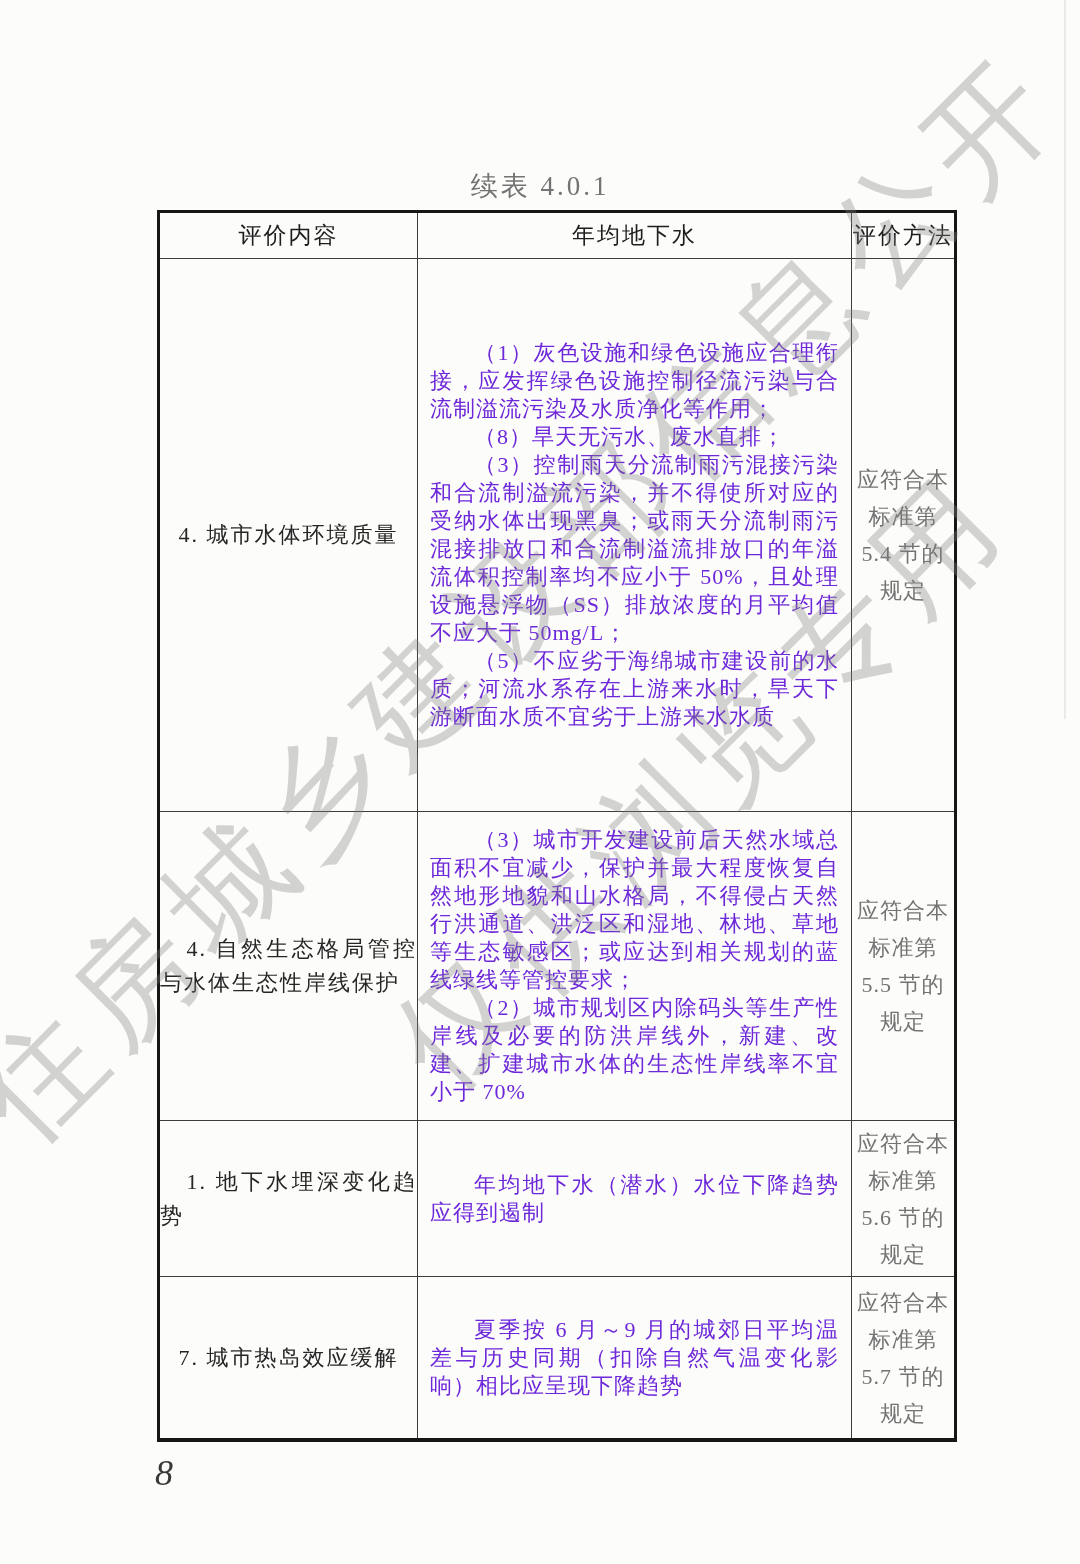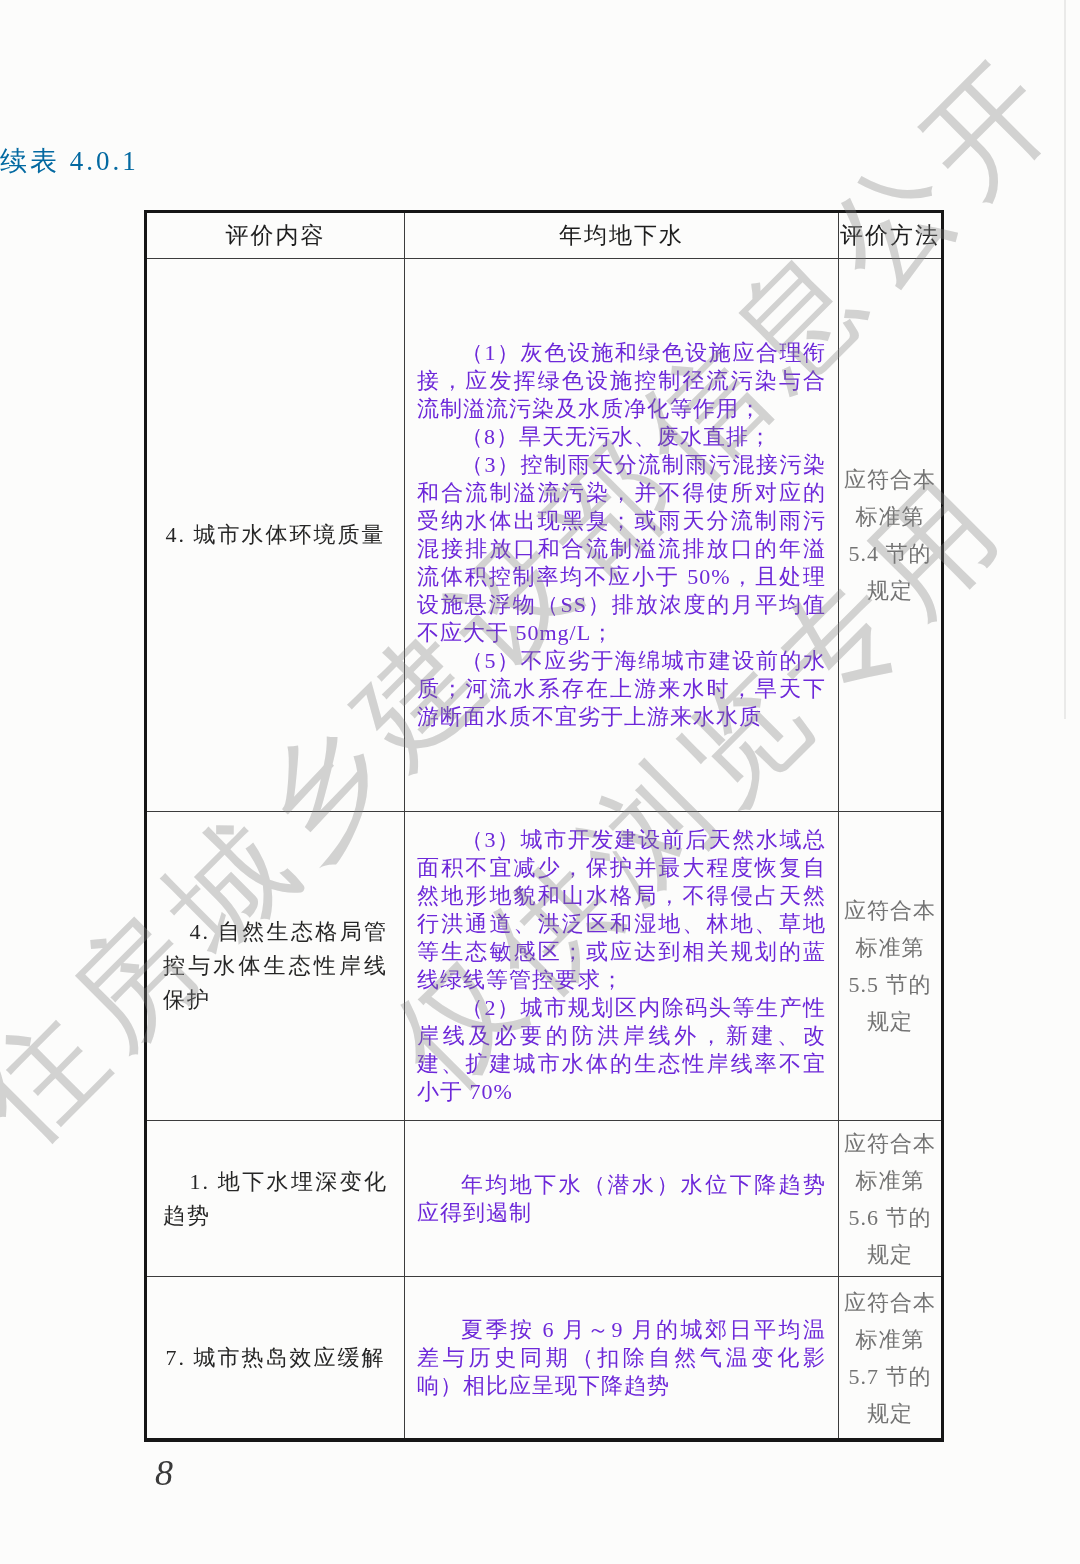--- a/index.html
+++ b/index.html
@@ -12,46 +12,46 @@
     font-family:"Liberation Serif","DejaVu Serif",serif;
     color:#262626;
   }
   
   .page::after {
     content:""; position:absolute; top:0; right:14px; width:2px; height:46%;
     background:rgba(0,0,0,0.07); pointer-events:none;
   }
 
   .doc-title {
-    position:absolute; top:143px; left:0; width:100%;
-    text-align:left; font-size:27px; letter-spacing:3px; color:#0369a1;
+    position:absolute; top:168px; left:0; width:100%;
+    text-align:center; font-size:27px; letter-spacing:3px; color:#737373;
   }
 
   .doc-table {
-    position:absolute; left:144px; top:210px; width:800px; height:1232px;
+    position:absolute; left:157px; top:210px; width:800px; height:1232px;
     box-sizing:border-box;
     border:3px solid #161616;
     border-bottom-width:4px;
     display:grid;
     grid-template-columns:258px 434px 1fr;
     grid-template-rows:46px 553px 309px 156px 1fr;
   }
   .cell {
     box-sizing:border-box;
     border-right:1px solid #3c3c3c;
     border-bottom:1px solid #3c3c3c;
     display:flex; flex-direction:column; justify-content:center;
     font-size:22px; line-height:28px;
   }
   .cell.last-col { border-right:none; }
   .cell.last-row { border-bottom:none; }
 
   .head-cell { align-items:center; font-size:23px; letter-spacing:2px; color:#1e1e1e; }
 
-  .c-content { padding:6px 16px; text-align:center; letter-spacing:2px; }
+  .c-content { padding:6px 0; text-align:center; letter-spacing:2px; }
   .c-content.wrap { text-align:justify; text-indent:1.2em; line-height:34px; }
   .c-req { padding:14px 12px; }
   .c-req p { margin:0; text-indent:2em; text-align:justify; letter-spacing:1px; color:#6d28d9; }
   .c-method {
     padding:4px 4px; text-align:center; white-space:pre-line;
     line-height:37px; letter-spacing:1px; color:#737373;
   }
 
   .page-number {
     position:absolute; left:155px; top:1452px;

